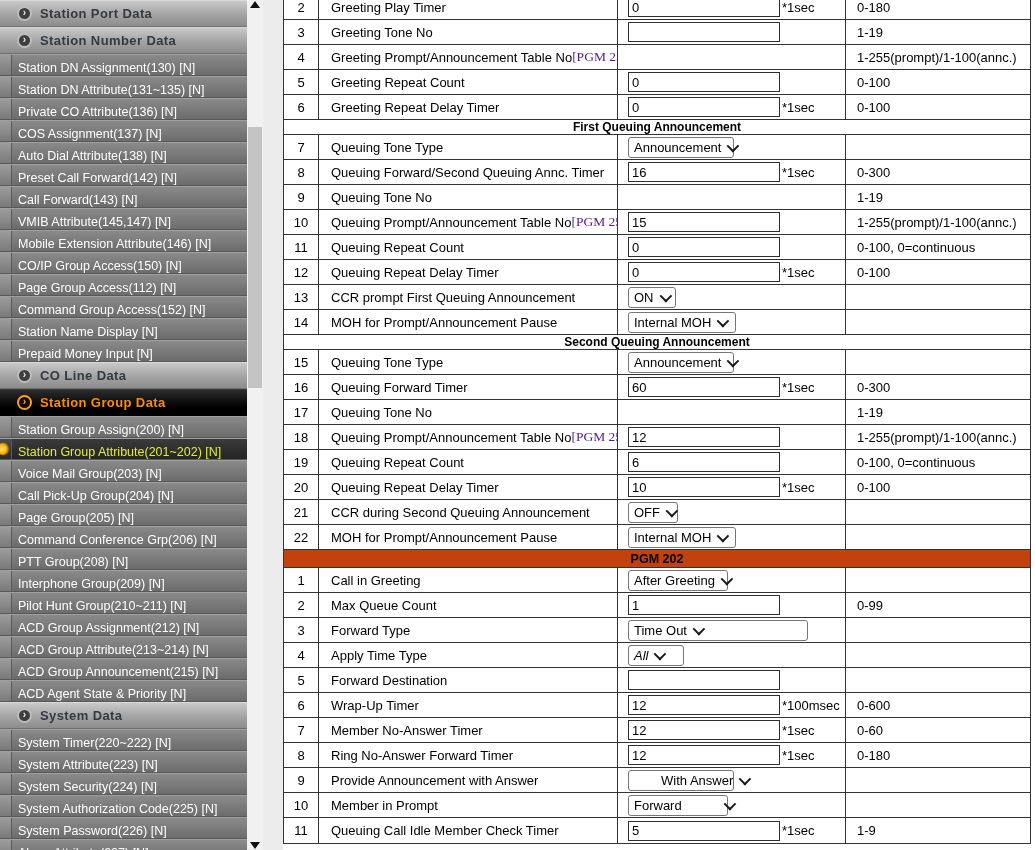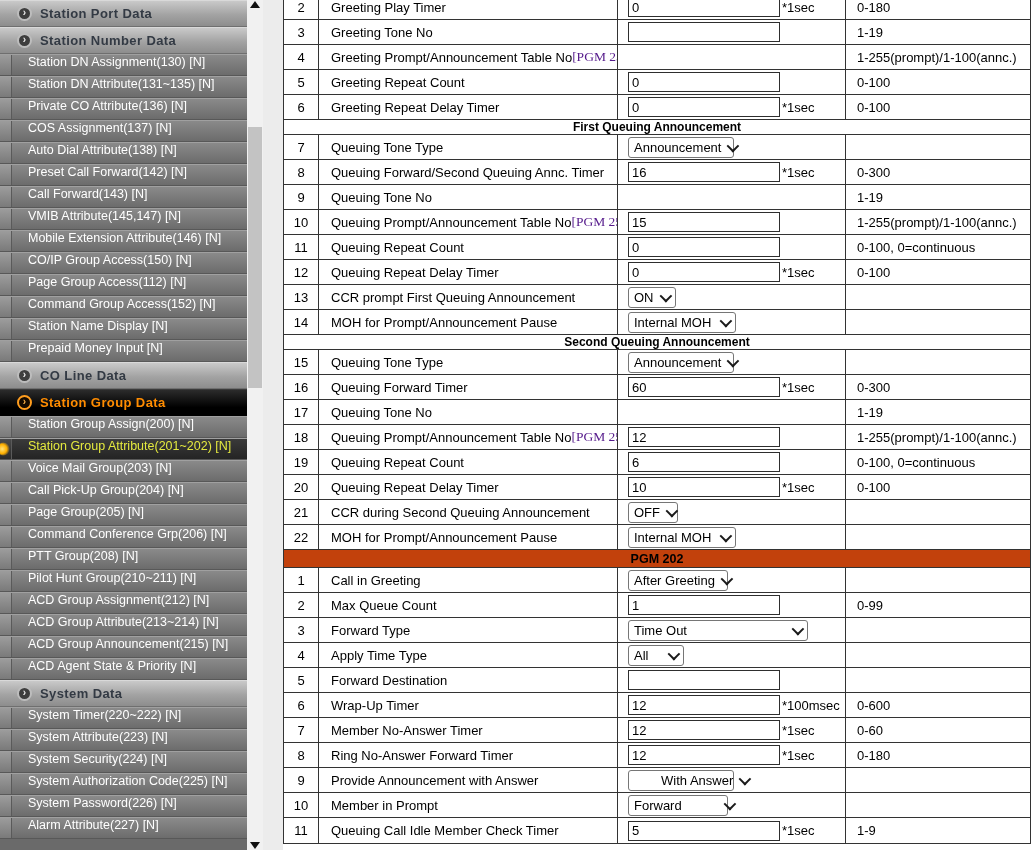--- a/index.html
+++ b/index.html
@@ -12,22 +12,22 @@
   .side-header{height:27px;box-sizing:border-box;display:flex;align-items:center;gap:8px;
      padding-left:17px;background:linear-gradient(#c9c9c9,#a3a3a3 55%,#8d8d8d);
      border-top:1px solid #d9d9d9;border-bottom:1px solid #6f6f6f;cursor:pointer;}
   .hicon{width:11px;height:11px;border-radius:50%;background:#3e3e3e;border:2px solid #bdbdbd;
      color:#f0f0f0;font-size:10px;line-height:10px;text-align:center;font-weight:bold;flex:0 0 auto;}
   .hlabel{font-family:Liberation Sans, sans-serif;font-weight:bold;font-size:13px;color:#333a44;letter-spacing:.4px;white-space:nowrap;}
   .side-header.active{background:linear-gradient(#2c2c2c,#000 70%);border-top-color:#3a3a3a;border-bottom-color:#000;}
   .side-header.active .hlabel{color:#ff8c00;}
   .side-header.active .hicon{background:#140a00;border-color:#ff9d1e;color:#ffb347;}
 
-  .side-item{height:22px;box-sizing:border-box;display:flex;align-items:flex-start;position:relative;
-     padding-left:28px;background:linear-gradient(#8a8a8a,#6c6c6c);
+  .side-item{height:22px;box-sizing:border-box;display:flex;align-items:flex-end;position:relative;
+     padding-left:18px;background:linear-gradient(#8a8a8a,#6c6c6c);
      border-top:1px solid #a0a0a0;border-bottom:1px solid #585858;
      color:#fff;font-size:12.5px;white-space:nowrap;cursor:pointer;}
   .side-item::before{content:"";position:absolute;left:0;top:0;bottom:0;width:11px;
      background:linear-gradient(#9c9c9c,#7a7a7a);border-right:1px solid #5a5a5a;}
   .side-item.selected{background:linear-gradient(#3a3a3a,#242424);color:#e4e93f;}
   .side-item.selected::before{background:linear-gradient(#4a4a4a,#2a2a2a);}
   .sel-marker{position:absolute;left:-3px;top:50%;transform:translateY(-50%);
      width:13px;height:13px;border-radius:50%;
      background:radial-gradient(circle at 40% 50%, #ffe27a 0%, #ffb000 45%, rgba(255,140,0,0) 75%);}
 
@@ -53,21 +53,21 @@
      padding-left:10px;box-sizing:border-box;}
   .c-range{flex:1;display:flex;align-items:center;padding-left:11px;box-sizing:border-box;font-size:13px;color:#000;white-space:nowrap;}
   .band{height:15px;display:flex;align-items:center;justify-content:center;
      font-size:12px;font-weight:bold;color:#000;border-bottom:1px solid #333;background:#fff;box-sizing:border-box;}
   .band.cream{height:18px;background:#c2410c;font-size:12.5px;}
   .pgm{font-family:"Liberation Serif",serif;color:#551a8b;font-size:13.5px;}
 
   .tinput{width:152px;height:20px;box-sizing:border-box;border:1px solid #2e2e2e;border-radius:0;
      font-size:13px;padding:0 3px;font-family:"Liberation Sans",sans-serif;background:#fff;color:#000;outline:none;}
   .unit{font-size:13px;color:#000;margin-left:2px;white-space:nowrap;}
-  .tselect{display:inline-flex;align-items:center;justify-content:space-between;box-sizing:border-box;
+  .tselect{display:inline-flex;align-items:center;justify-content:flex-start;box-sizing:border-box;
      border:1px solid #767676;border-radius:3px;height:21px;padding:0 6px 0 5px;font-size:13px;color:#000;
      background:#fff;cursor:default;white-space:nowrap;}
   .chev{width:7px;height:7px;border-right:2px solid #1a1a1a;border-bottom:2px solid #1a1a1a;
      transform:rotate(45deg) translateY(-2px);flex:0 0 auto;margin-left:6px;}
 </style>
 </head>
 <body>
 
 <div class="screen">
 
@@ -146,20 +146,23 @@
       <div class="side-item">
         <span>Page Group(205) [N]</span>
       </div>
       <div class="side-item">
         <span>Command Conference Grp(206) [N]</span>
       </div>
       <div class="side-item">
         <span>PTT Group(208) [N]</span>
       </div>
       <div class="side-item">
+        <span>Interphone Group(209) [N]</span>
+      </div>
+      <div class="side-item">
         <span>Pilot Hunt Group(210~211) [N]</span>
       </div>
       <div class="side-item">
         <span>ACD Group Assignment(212) [N]</span>
       </div>
       <div class="side-item">
         <span>ACD Group Attribute(213~214) [N]</span>
       </div>
       <div class="side-item">
         <span>ACD Group Announcement(215) [N]</span>
@@ -470,21 +473,21 @@
             </div>
           </div>
           <div class="c-range"></div>
         </div>
         <div class="trow">
           <div class="c-num">4</div>
           <div class="c-label">
             <span>Apply Time Type</span>
           </div>
           <div class="c-ctrl">
-            <div class="tselect" style="width: 56px;">
+            <div class="tselect" style="width: 56px; font-style: italic;">
               <span>All</span>
               <span class="chev"></span>
             </div>
           </div>
           <div class="c-range"></div>
         </div>
         <div class="trow">
           <div class="c-num">5</div>
           <div class="c-label">
             <span>Forward Destination</span>

